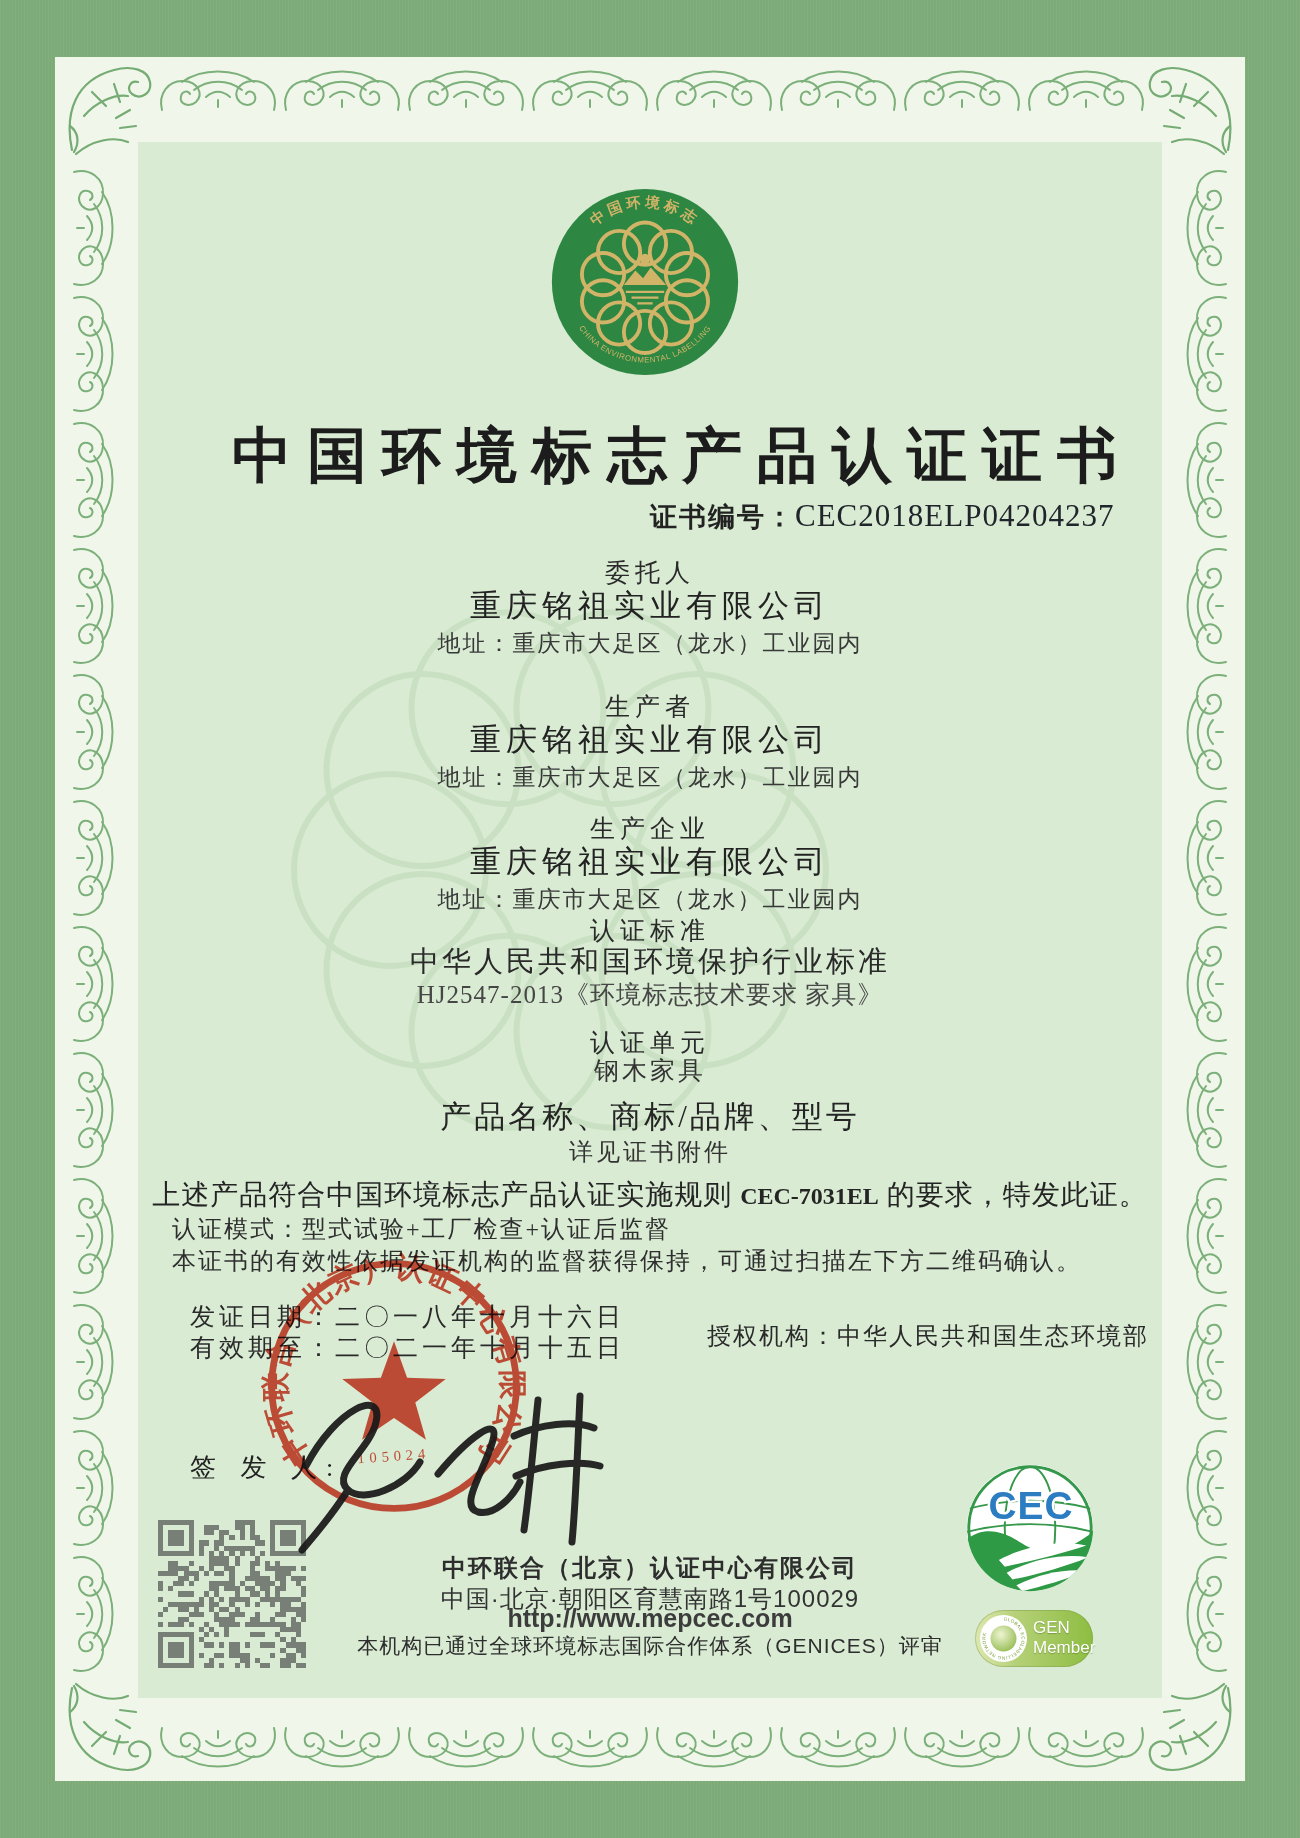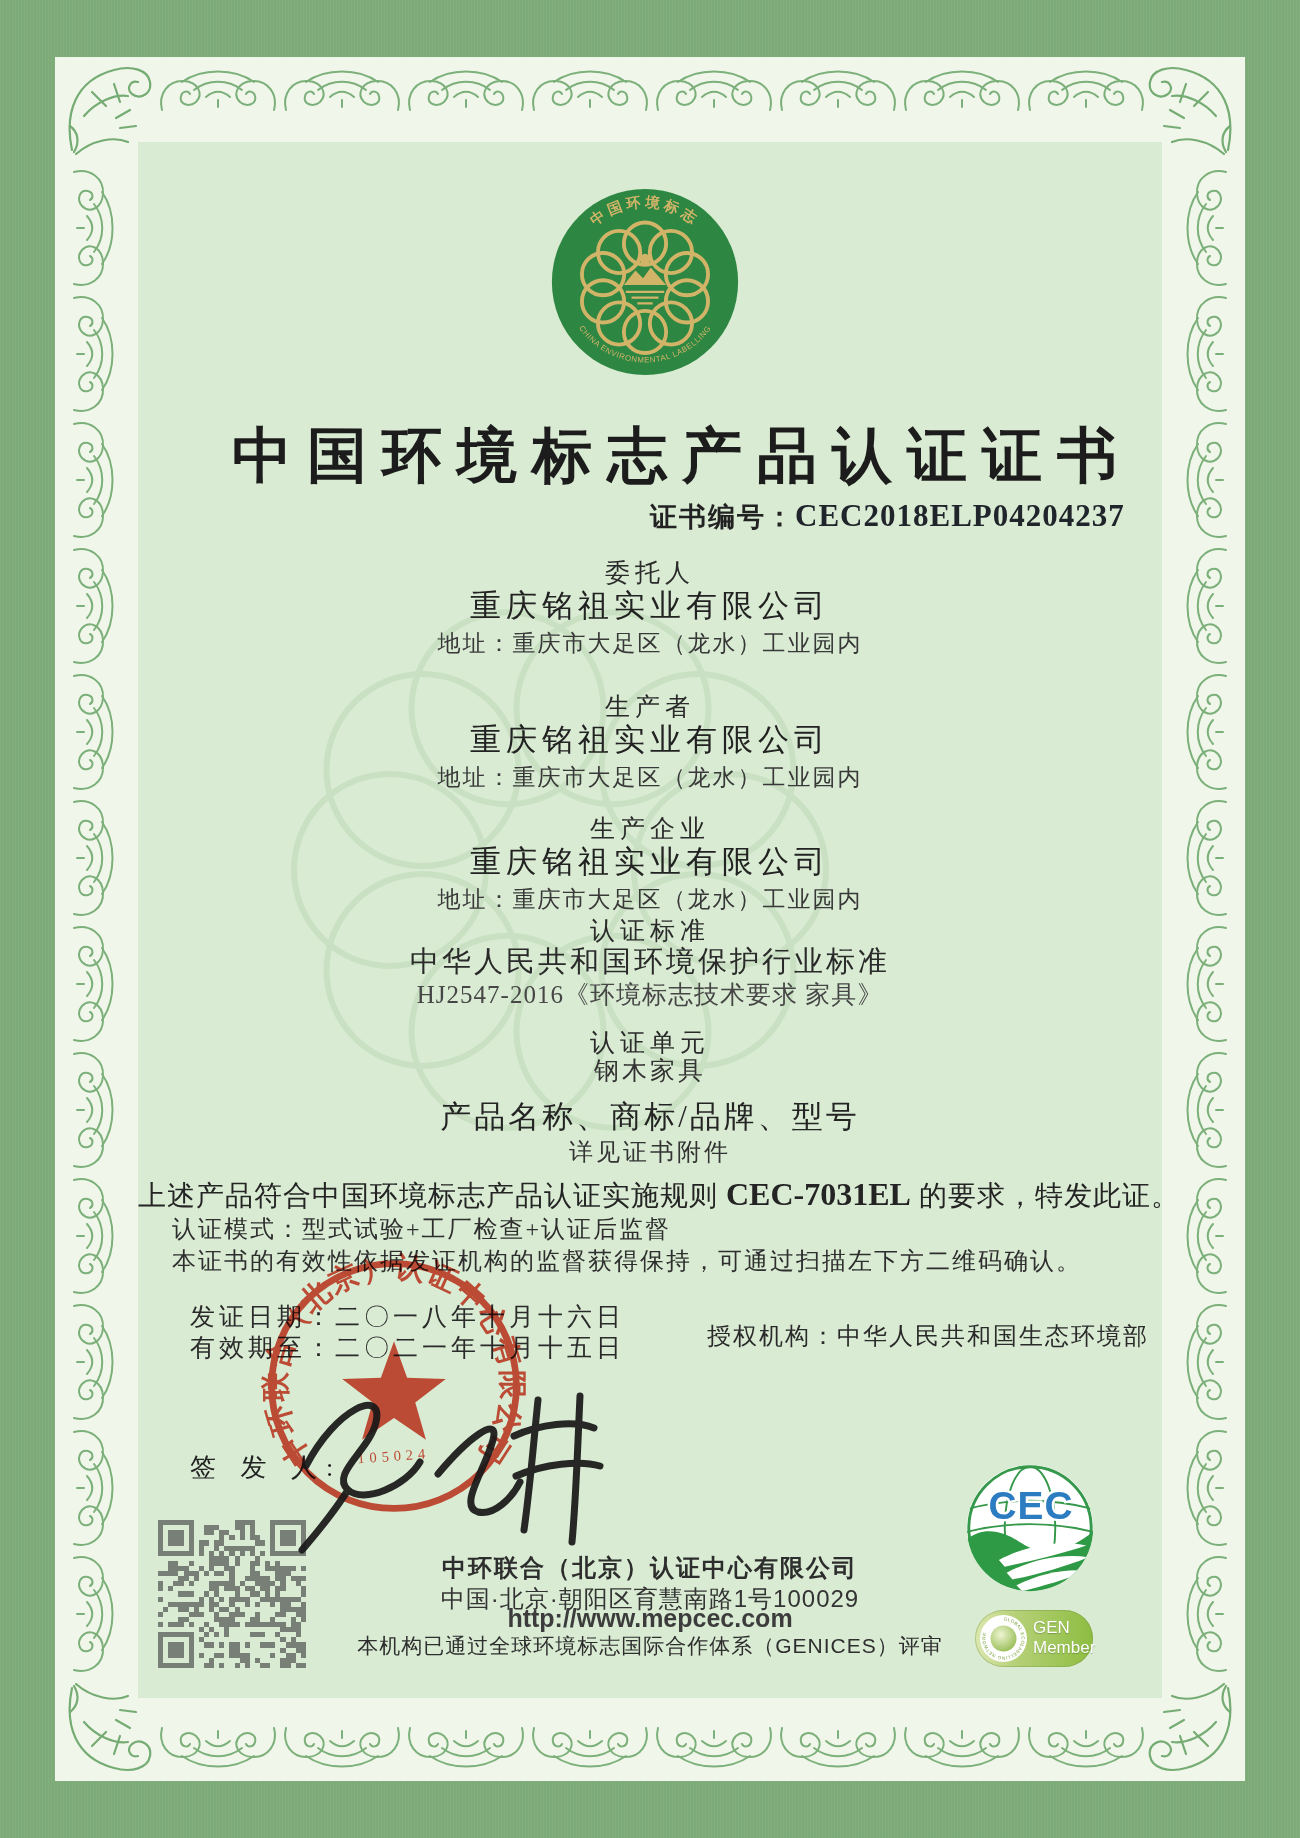--- a/index.html
+++ b/index.html
@@ -7,30 +7,30 @@
   .page{position:absolute;inset:0;background:#7cab77;
         background-image:repeating-linear-gradient(90deg,rgba(255,255,255,.05) 0 1px,rgba(0,0,0,0) 1px 3px);}
   .band{position:absolute;left:55px;top:57px;width:1190px;height:1724px;background:#f1f6ea;}
   .panel{position:absolute;left:138px;top:142px;width:1024px;height:1556px;background:#d9ebd3;}
   .deco-svg{position:absolute;inset:0;width:1300px;height:1838px;color:#68a467;pointer-events:none;}
   .abs{position:absolute;}
   .ctr{left:138px;width:1024px;text-align:center;white-space:nowrap;}
   .title{top:416px;font-size:60px;font-weight:900;letter-spacing:15px;color:#1c1c1c;padding-left:32px;}
   .certno{left:650px;top:498px;white-space:nowrap;}
   .certno .lab{font-size:27px;font-weight:bold;letter-spacing:2px;color:#222;margin-top:20px;}
-  .certno .val{font-size:31px;font-weight:bold;color:#20242b;letter-spacing:1px;}
+  .certno .val{font-size:31px;font-weight:normal;color:#20242b;letter-spacing:1px;}
   .sec-label{font-size:25px;letter-spacing:5px;color:#2a2a2a;}
   .sec-company{font-size:31px;letter-spacing:5px;color:#222;}
   .sec-address{font-size:23px;letter-spacing:2px;color:#383838;}
   .std1{font-size:29px;letter-spacing:3px;color:#2a2a2a;}
   .std2{font-size:25px;letter-spacing:1px;color:#464646;}
   .prod-label{font-size:31px;letter-spacing:3px;color:#242424;}
   .small-val{font-size:24px;letter-spacing:3px;color:#333;}
   .statement{top:1176px;font-size:28px;letter-spacing:1px;color:#242424;}
-  .statement b{font-size:32px;letter-spacing:0;}
+  .statement b{font-size:24px;letter-spacing:0;}
   .leftline{left:172px;font-size:24px;letter-spacing:2px;color:#2e2e2e;white-space:nowrap;}
   .dateline{left:190px;font-size:25px;letter-spacing:4px;color:#2a2a2a;white-space:nowrap;}
   .authority{left:707px;top:1320px;font-size:24px;letter-spacing:2px;color:#2a2a2a;white-space:nowrap;}
   .signer{left:190px;top:1450px;font-size:26px;letter-spacing:9px;color:#222;}
   .footer{font-family:"Liberation Sans","DejaVu Sans",sans-serif;color:#2d2d2d;}
   .f1{top:1552px;font-size:24px;font-weight:bold;letter-spacing:2px;}
   .f2{top:1583px;font-size:24px;letter-spacing:1px;color:#333;}
   .f3{top:1604px;font-size:25px;font-weight:bold;color:#3c3c3c;}
   .f4{top:1632px;font-size:21px;letter-spacing:1px;color:#2e2e2e;}
   .seal-wrap{left:258px;top:1250px;width:272px;height:272px;mix-blend-mode:multiply;z-index:5;}
@@ -179,21 +179,21 @@
   <div class="abs ctr sec-label content" style="top:690px">生产者</div>
   <div class="abs ctr sec-company content" style="top:719px">重庆铭祖实业有限公司</div>
   <div class="abs ctr sec-address content" style="top:762px">地址：重庆市大足区（龙水）工业园内</div>
 
   <div class="abs ctr sec-label content" style="top:812px">生产企业</div>
   <div class="abs ctr sec-company content" style="top:841px">重庆铭祖实业有限公司</div>
   <div class="abs ctr sec-address content" style="top:884px">地址：重庆市大足区（龙水）工业园内</div>
 
   <div class="abs ctr sec-label content" style="top:914px">认证标准</div>
   <div class="abs ctr std1 content" style="top:942px">中华人民共和国环境保护行业标准</div>
-  <div class="abs ctr std2 content" style="top:978px">HJ2547-2016《环境标志技术要求 家具》</div>
+  <div class="abs ctr std2 content" style="top:978px">HJ2547-2013《环境标志技术要求 家具》</div>
 
   <div class="abs ctr sec-label content" style="top:1026px">认证单元</div>
   <div class="abs ctr small-val content" style="top:1054px;font-size:25px">钢木家具</div>
 
   <div class="abs ctr prod-label content" style="top:1096px">产品名称、商标/品牌、型号</div>
   <div class="abs ctr small-val content" style="top:1136px">详见证书附件</div>
 
   <div class="abs ctr statement content">
     <span>上述产品符合中国环境标志产品认证实施规则 </span><b>CEC-7031EL</b><span> 的要求，特发此证。</span>
   </div>

